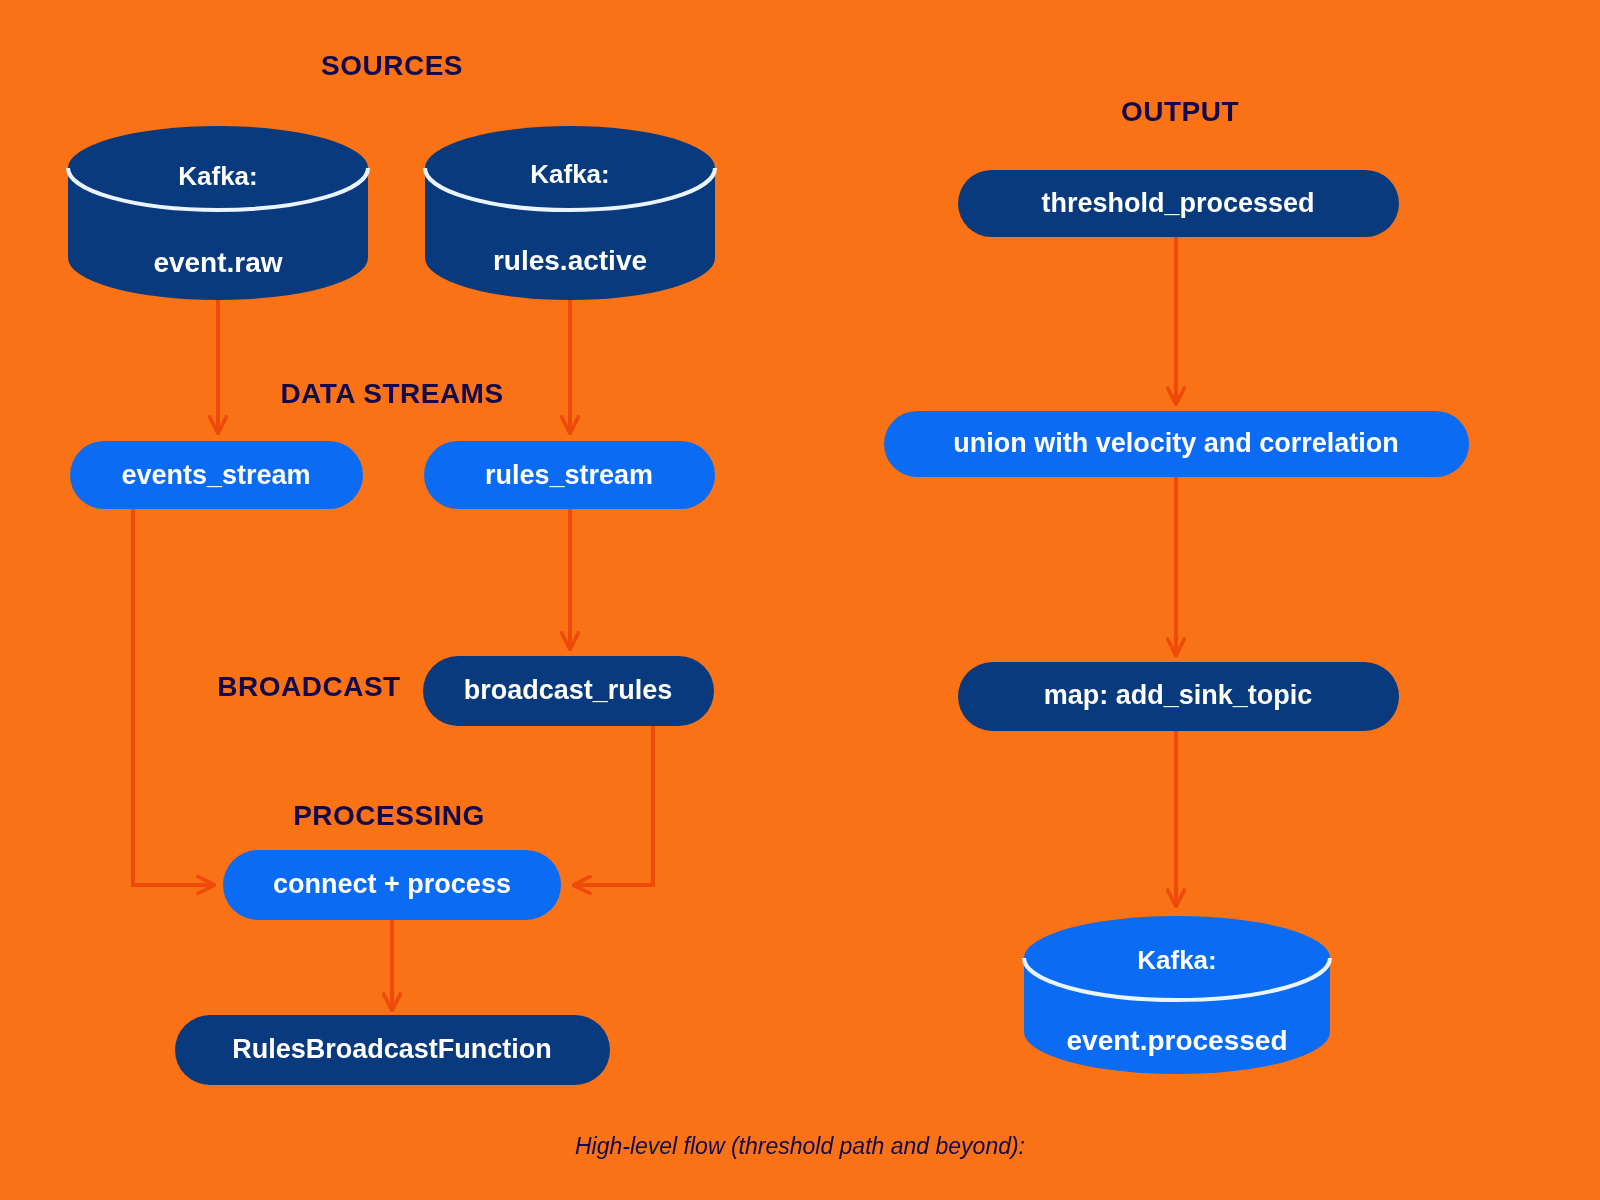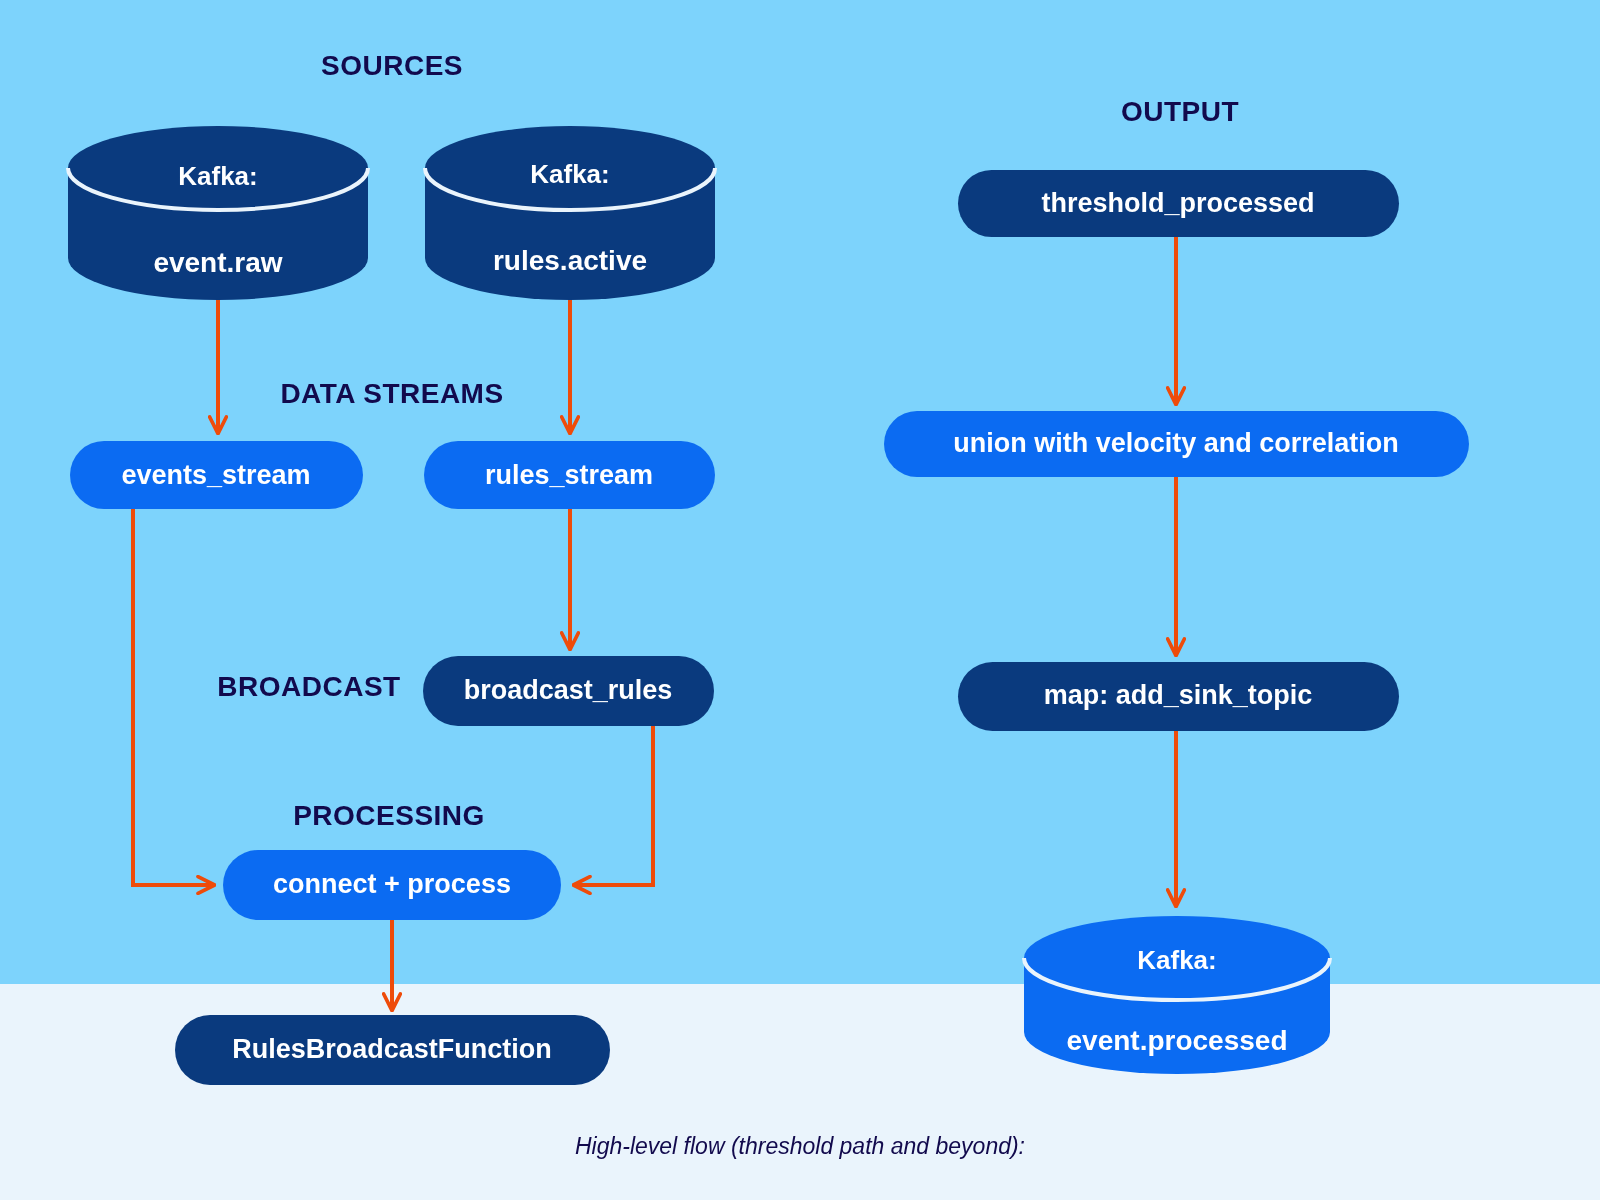--- a/index.html
+++ b/index.html
@@ -9,22 +9,22 @@
   }
   body {
     width: 1600px;
     height: 1200px;
     font-family: "Liberation Sans", sans-serif;
     overflow: hidden;
   }
   #canvas {
     position: relative;
     width: 1600px;
-    height: 984px;
-    background: #7dd3fc;
+    height: 1200px;
+    background: #f97316;
   }
   svg.flow {
     position: absolute;
     left: 0;
     top: 0;
     width: 1600px;
     height: 1200px;
   }
   .node-label {
     font-family: "Liberation Sans", sans-serif;

